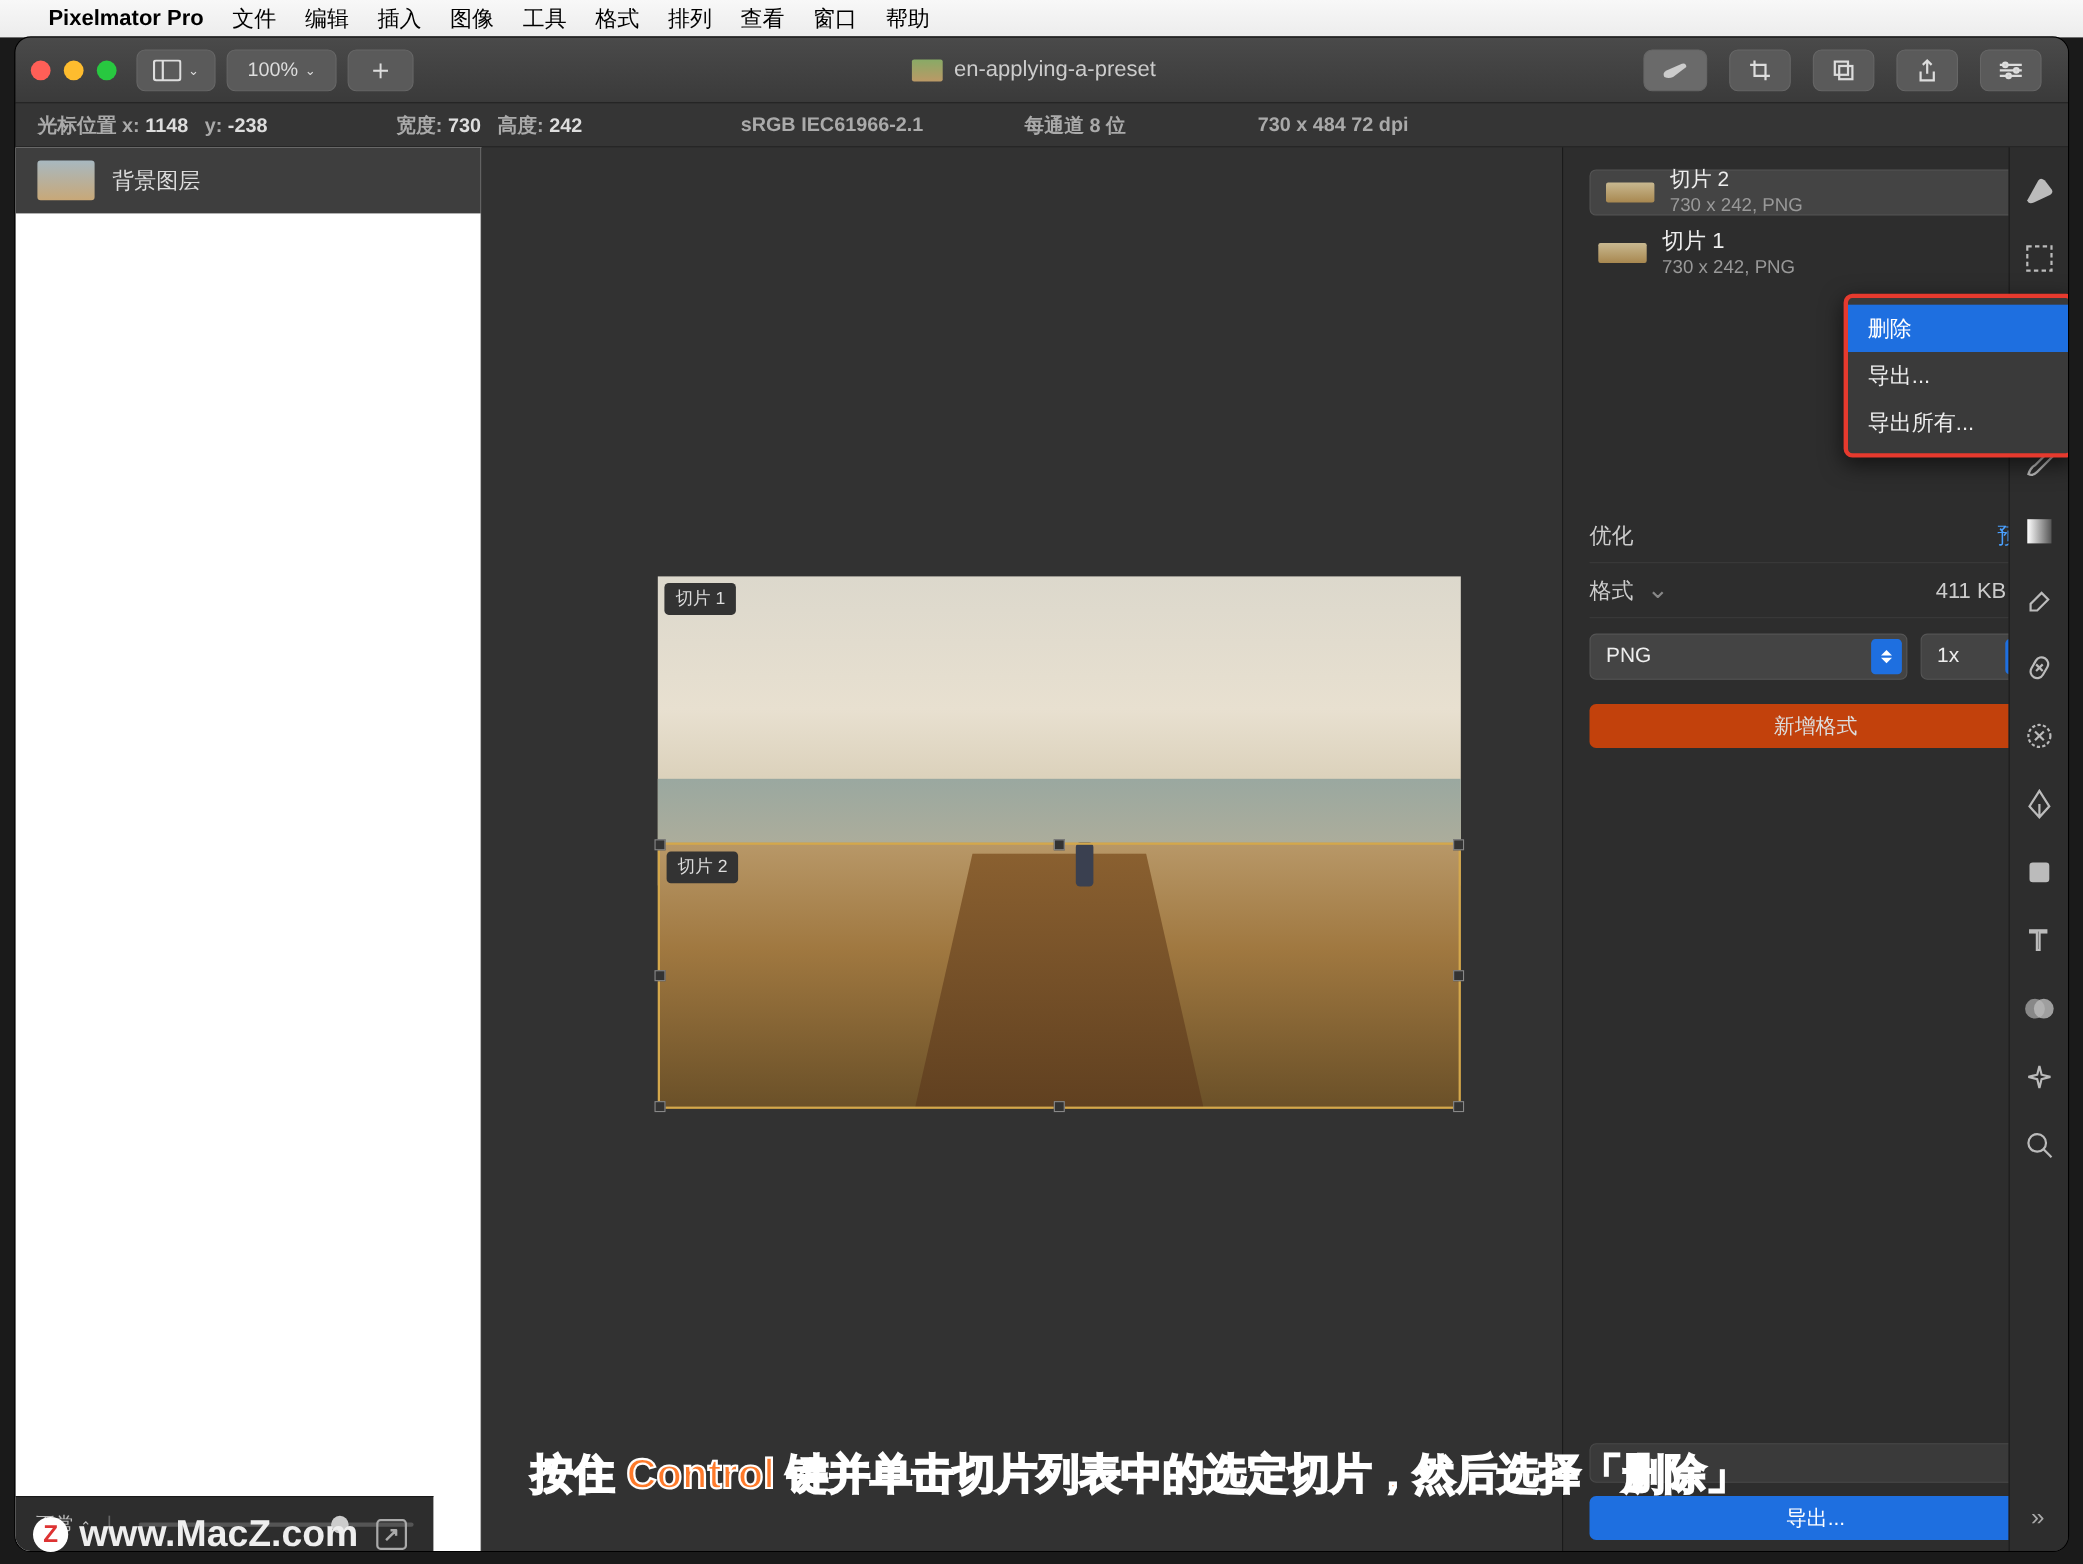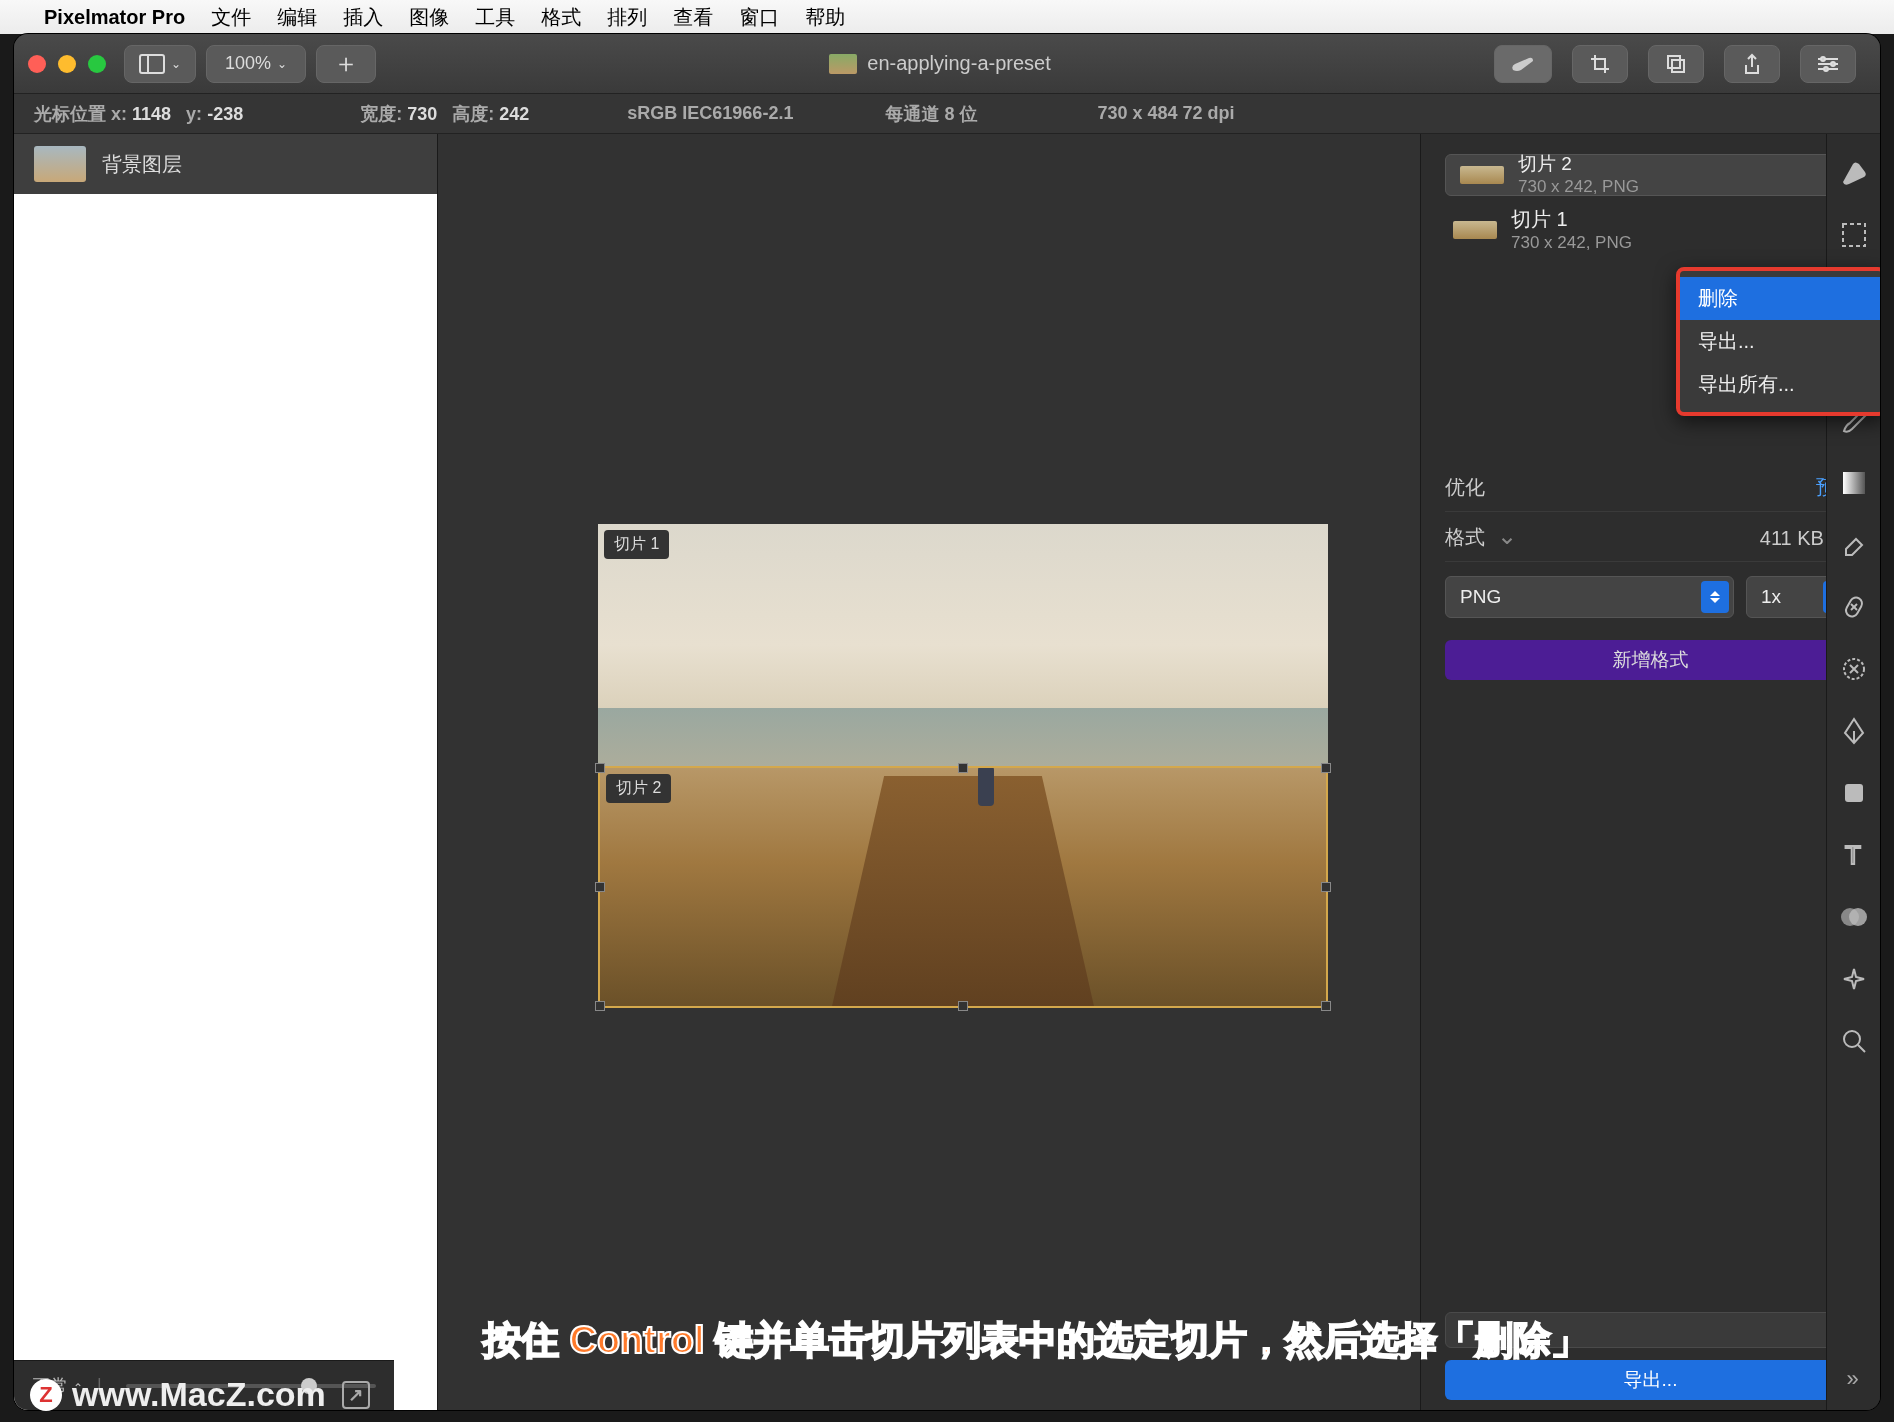--- a/index.html
+++ b/index.html
@@ -78,21 +78,21 @@
   .opt-row .disclosure { color:#888; font-size:24px; margin-left:12px;}
 
   .sel-row { display: flex; gap: 12px; margin-top: 14px; }
   .sel { background: #444; border: 1px solid #555; border-radius: 6px; height: 42px; display: flex; align-items: center; padding: 0 14px; color: #eee; font-size: 19px; position:relative; }
   .sel.fmt { flex: 1; }
   .sel.scale { width: 110px; }
   .sel .knob { position:absolute; right:4px; top:4px; bottom:4px; width:28px; background:#1e6fe0; border-radius:4px; display:flex; flex-direction:column; align-items:center; justify-content:center;}
   .sel .knob::before{content:"";border:5px solid transparent;border-bottom-color:#fff;margin-bottom:2px;}
   .sel .knob::after{content:"";border:5px solid transparent;border-top-color:#fff;}
 
-  .add-btn { margin-top: 22px; height: 40px; background: #4c1d95; border-radius: 6px; display: flex; align-items: center; justify-content: center; color: #ddd; font-size: 19px; }
+  .add-btn { margin-top: 22px; height: 40px; background: #c2410c; border-radius: 6px; display: flex; align-items: center; justify-content: center; color: #ddd; font-size: 19px; }
 
   .export-btn { position:absolute; bottom: 10px; left: 24px; right: 24px; height: 40px; background: #1e6fe0; border-radius: 6px; display:flex; align-items:center; justify-content:center; color:#fff; font-size:19px; }
   .export-search { position:absolute; bottom: 62px; left:24px; right:24px; height:36px; background:#3a3a3a; border-radius:6px; border:1px solid #4a4a4a;}
 
   
   .toolstrip { position: absolute; top: 100px; right: 0; width: 54px; bottom: 0; background: #2d2d2d; border-left: 1px solid #1a1a1a; display: flex; flex-direction: column; align-items: center; gap: 28px; padding-top: 22px; }
   .tool { width: 34px; height: 34px; color: #bbb; display:flex; align-items:center; justify-content:center; }
   .tool svg { stroke:#bbb; fill:none; stroke-width:2; }
   .tool.solid svg { fill:#bbb; stroke:none; }
   .toolstrip .more { margin-top:auto; margin-bottom:18px; font-size:22px; color:#aaa; letter-spacing:2px;}
@@ -178,21 +178,21 @@
             <circle cx="17" cy="9" r="2" fill="#ccc"></circle>
             <circle cx="10" cy="14" r="2" fill="#ccc"></circle>
           </svg>
       </div>
     </div>
   </div>
 
   <div class="infobar">
     <div class="seg"><span>光标位置 x:</span> <span class="val">1148</span>&nbsp;&nbsp;&nbsp;<span>y:</span> <span class="val">-238</span></div>
     <div class="seg" style="margin-left:57px;"><span>宽度:</span> <span class="val">730</span>&nbsp;&nbsp;&nbsp;<span>高度:</span> <span class="val">242</span></div>
-    <div class="seg" style="margin-left:38px;">sRGB IEC61966-2.1</div>
+    <div class="seg" style="margin-left:84px;">sRGB IEC61966-2.1</div>
     <div class="seg" style="margin-left:32px;">每通道 8 位</div>
     <div class="seg" style="margin-left:60px;">730 x 484 72 dpi</div>
   </div>
 
   <div class="workarea">
 
     <div class="layers">
       <div class="layer-item">
         <div class="layer-thumb"></div>
         <span>背景图层</span>

